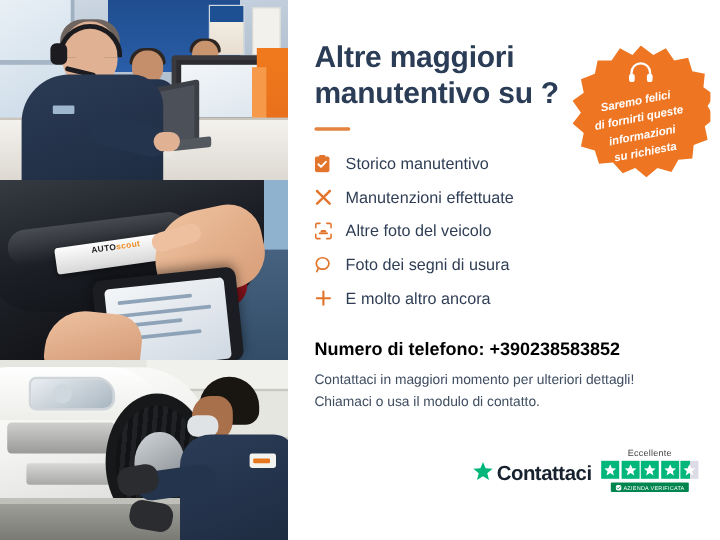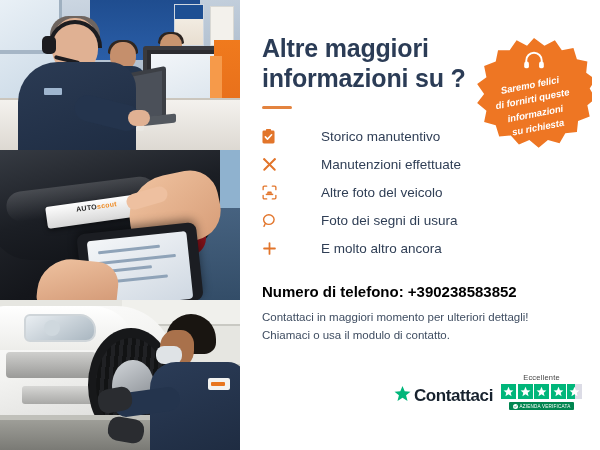--- a/index.html
+++ b/index.html
@@ -161,21 +161,21 @@
          }
   .badge .headset { position:absolute; left:50%; top:12px; transform:translateX(-50%); }
   .badge .btext { position:absolute; left:0; right:0; top:40px; text-align:center;
                   color:#ffffff; font-size:9.5px; line-height:1.5; font-weight:700;
                   font-style:italic; transform:rotate(-11deg); padding:0 12px; }
 
   
   .features { margin-top:2px; }
   .feat { display:flex; align-items:center; height:26px; margin-bottom:2px; }
   .feat .ico { width:26px; flex:0 0 26px; display:flex; align-items:center; justify-content:flex-start; color:#e2752b; }
-  .feat .flabel { font-size:13.5px; color:#2f3e55;margin-left:33px; }
+  .feat .flabel { font-size:13.5px; color:#2f3e55; }
 
   
   .phone { margin-top:22px; font-size:15px; font-weight:700; color:#000000; }
   .subtext { margin-top:9px; font-size:11.5px; line-height:1.55; color:#3f4d61; }
 
   
   .tp { position:absolute; right:18px; bottom:40px; display:flex; align-items:flex-end; gap:8px; }
   .tp-logo { display:flex; align-items:center; gap:3px; padding-bottom:4px; }
   .tp-name { font-size:17px; font-weight:700; color:#17222e; letter-spacing:-.4px; }
   .tp-right { display:flex; flex-direction:column; align-items:center; }
@@ -296,21 +296,21 @@
       <div class="btext">
         <div>Saremo felici</div>
         <div>di fornirti queste</div>
         <div>informazioni</div>
         <div>su richiesta</div>
       </div>
     </div>
 
     <h1 class="heading">
       <span>Altre maggiori</span><br>
-      <span>informazioni su ?</span>
+      <span>manutentivo su ?</span>
     </h1>
     <div class="rule"></div>
 
     <div class="features">
 
       <div class="feat">
         <span class="ico">
           <svg width="13" height="15" viewBox="0 0 14 16">
             <rect x="0.5" y="1.5" width="13" height="14" rx="1.6" fill="#e2752b"></rect>
             <rect x="4.2" y="0" width="5.6" height="3" rx="1" fill="#e2752b"></rect>

